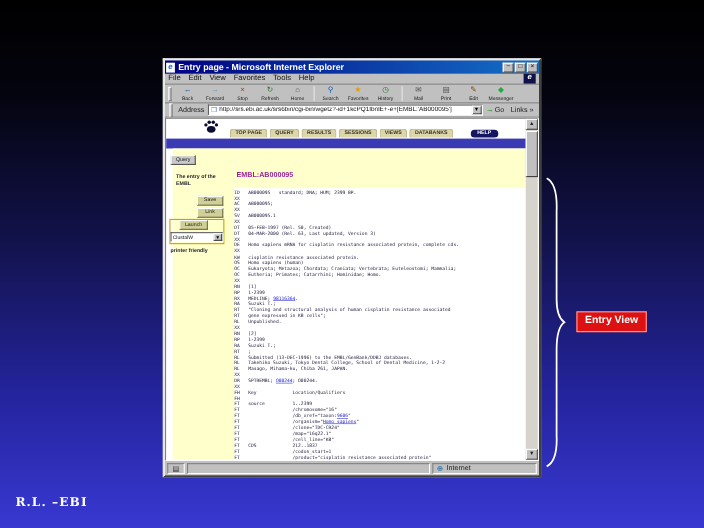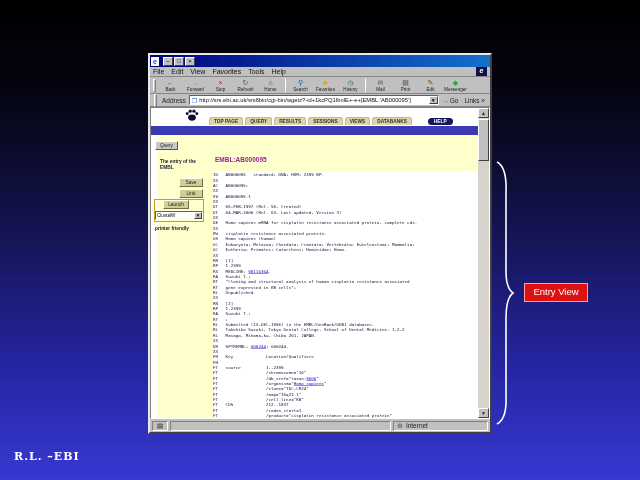--- a/index.html
+++ b/index.html
@@ -9,21 +9,21 @@
   .slide { position:absolute; left:0; top:0; width:640px; height:480px;
     background:linear-gradient(180deg,#000000 0%,#04040f 18%,#12124a 45%,#24249e 75%,#3838d2 100%); }
 
   .credit { position:absolute; left:14px; top:450px; color:#ffffff;
     font-family:"DejaVu Serif", serif; font-weight:bold; font-size:11px; letter-spacing:1px; }
 
   .brace { position:absolute; left:494px; top:160px; }
 
   .callout { position:absolute; left:524px; top:283px; width:64px; height:19px;
     background:#dd1111; border:1px solid #ff9f9f; color:#ffffff; font-size:9.5px;
-    text-align:center; line-height:16px; }
+    text-align:center; line-height:16px;font-weight:bold; }
 
   
   .window { position:absolute; left:148px; top:53px; width:344px; height:381px;
     background:#c0c0c0; border:2px solid; border-color:#e8e8e8 #404040 #404040 #e8e8e8; }
 
   .titlebar { height:12px; background:linear-gradient(90deg,#000080,#1470c8);
     display:flex; align-items:center; padding:0 1px; }
   .title-icon { width:8px; height:9px; background:#ffffff; color:#1a66cc; font-size:7px;
     font-weight:bold; font-style:italic; text-align:center; line-height:9px; margin-right:3px; }
   .title-text { color:#ffffff; font-size:8px; font-weight:bold; flex:1; white-space:nowrap; overflow:hidden; }
@@ -121,20 +121,21 @@
   <svg class="brace" width="22" height="266" viewBox="0 0 22 266">
     <path d="M3,2 Q13,7 12,32 L12,112 Q12,128 19,133 Q12,138 12,158 L12,236 Q13,259 3,264" fill="none" stroke="#ffffff" stroke-width="1.6"></path>
   </svg>
 
   <div class="callout">Entry View</div>
 
   <div class="window">
 
     <div class="titlebar">
       <span class="title-icon">e</span>
+      <span class="title-text">Entry page - Microsoft Internet Explorer</span>
       <span class="win-btn">−</span>
       <span class="win-btn">□</span>
       <span class="win-btn">×</span>
     </div>
 
     <div class="menubar">
       <span id="menu-items" style="display:flex;">
           <span class="menu-item">File</span>
           <span class="menu-item">Edit</span>
           <span class="menu-item">View</span>

